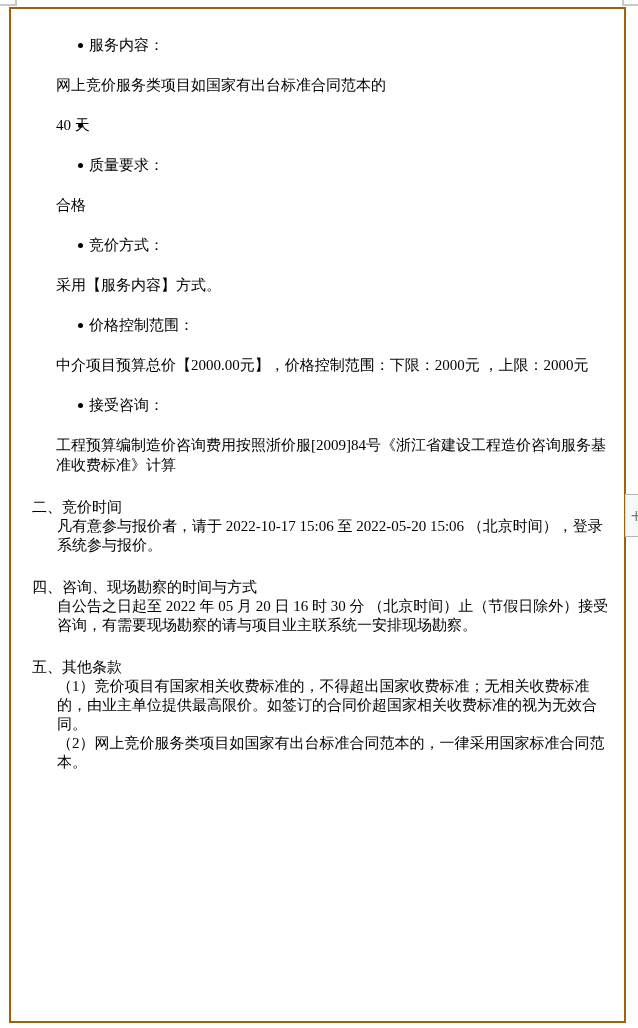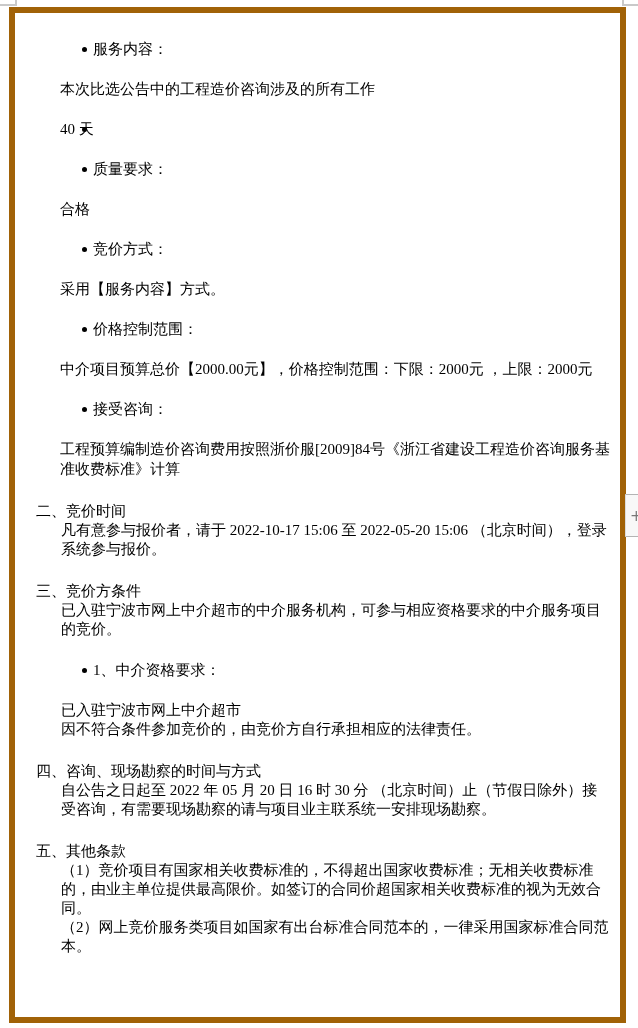--- a/index.html
+++ b/index.html
@@ -15,21 +15,21 @@
   .mark-tl-h { left: 0;   top: 4px; width: 17px; height: 2px; }
   .mark-tl-v { left: 15px; top: 0;  width: 2px;  height: 6px; }
   .mark-tr-v { left: 622px; top: 0; width: 2px;  height: 6px; }
   .mark-tr-h { left: 622px; top: 4px; width: 16px; height: 2px; }
 
   .doc {
     position: absolute;
     left: 9px; top: 7px;
     width: 617px; height: 1016px;
     box-sizing: border-box;
-    border: 6px solid #a16207;
+    border: 2px solid #a16207;
     background: #fff;
     padding: 6px 8px 0 2px;
     font-size: 15px;
     overflow: hidden;
   }
 
   
   .b-item {
     position: relative;
     margin: 20px 0 20px 76px;
@@ -86,21 +86,21 @@
   <div class="corner-mark mark-tl-v"></div>
   <div class="corner-mark mark-tr-v"></div>
   <div class="corner-mark mark-tr-h"></div>
 
   <div class="doc">
 
     <div class="b-item">
       <span class="dot"></span>
       <span>服务内容：</span>
     </div>
-    <div class="p-item">本次比选公告中的工程造价咨询涉及的所有工作</div>
+    <div class="p-item">网上竞价服务类项目如国家有出台标准合同范本的</div>
 
     <div class="b-item">
       <span class="dot"></span>
     </div>
     <div class="p-item">40 天</div>
 
     <div class="b-item">
       <span class="dot"></span>
       <span>质量要求：</span>
     </div>
@@ -122,30 +122,20 @@
       <span class="dot"></span>
       <span>接受咨询：</span>
     </div>
     <div class="p-item">工程预算编制造价咨询费用按照浙价服[2009]84号《浙江省建设工程造价咨询服务基准收费标准》计算</div>
 
     <div class="section">
       <div class="section-title">二、竞价时间</div>
       <div class="para">凡有意参与报价者，请于 2022-10-17 15:06 至 2022-05-20 15:06 （北京时间），登录系统参与报价。</div>
     </div>
 
-    <div class="section">
-      <div class="section-title">三、竞价方条件</div>
-      <div class="para">已入驻宁波市网上中介超市的中介服务机构，可参与相应资格要求的中介服务项目的竞价。</div>
-      <div class="b-item">
-        <span class="dot"></span>
-        <span>1、中介资格要求：</span>
-      </div>
-      <div class="para tight">已入驻宁波市网上中介超市</div>
-      <div class="para tight">因不符合条件参加竞价的，由竞价方自行承担相应的法律责任。</div>
-    </div>
 
     <div class="section">
       <div class="section-title">四、咨询、现场勘察的时间与方式</div>
       <div class="para">自公告之日起至 2022 年 05 月 20 日 16 时 30 分 （北京时间）止（节假日除外）接受咨询，有需要现场勘察的请与项目业主联系统一安排现场勘察。</div>
     </div>
 
     <div class="section">
       <div class="section-title">五、其他条款</div>
       <div class="para">（1）竞价项目有国家相关收费标准的，不得超出国家收费标准；无相关收费标准的，由业主单位提供最高限价。如签订的合同价超国家相关收费标准的视为无效合同。</div>
       <div class="para">（2）网上竞价服务类项目如国家有出台标准合同范本的，一律采用国家标准合同范本。</div>

